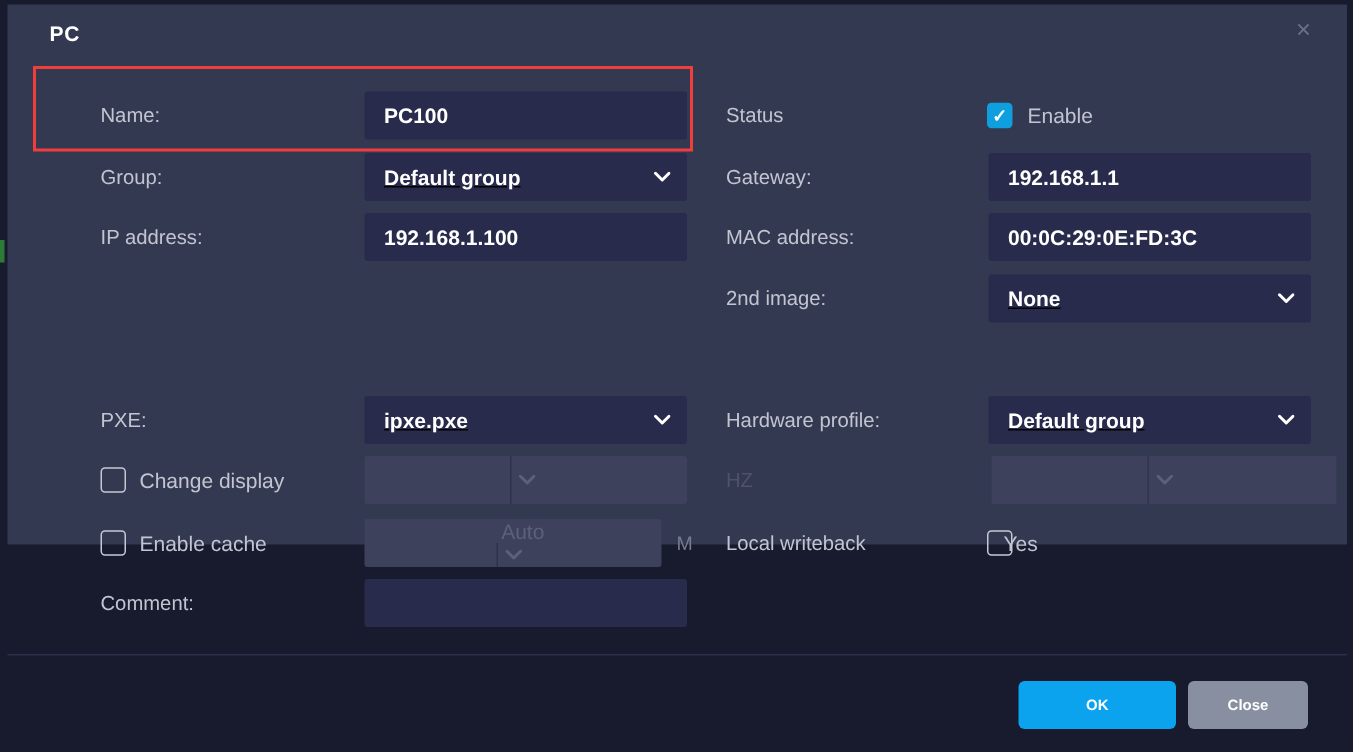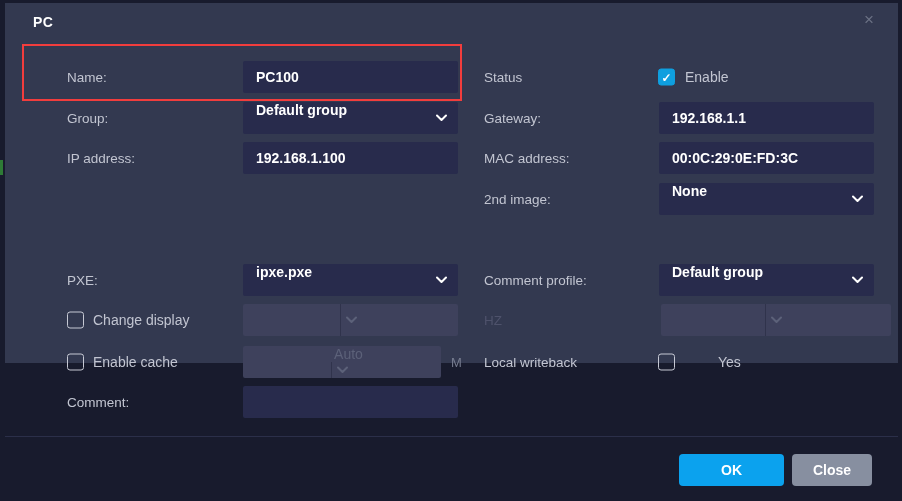--- a/index.html
+++ b/index.html
@@ -28,32 +28,32 @@
   .title{position:absolute;left:28px;top:11px;font-size:14px;font-weight:700;color:#fff;letter-spacing:.5px;}
   .close-x{position:absolute;left:852px;top:5px;width:24px;height:24px;color:var(--x-gray);font-size:17px;line-height:24px;text-align:center;cursor:pointer;}
   .red-box{position:absolute;left:17px;top:41px;width:440px;height:57px;border:2px solid var(--red);}
   .row{position:absolute;left:0;width:100%;height:32px;margin-left:21px;}
   .lbl{position:absolute;left:41px;top:50%;transform:translateY(-50%);font-size:13.5px;color:var(--label);}
   .lbl.r{left:458px;}
   .lbl.disabled{color:var(--label-disabled);}
   .field{position:absolute;left:217px;top:0;width:215px;height:32px;border-radius:2px;}
   .field.r{left:633px;}
   input.field{background:var(--input-bg);border:none;outline:none;color:var(--value);font-size:14px;font-weight:700;padding:0 13px;}
-  .select{background:var(--input-bg);display:flex;align-items:flex-start;cursor:pointer;}
+  .select{background:var(--input-bg);display:flex;align-items:center;cursor:pointer;text-decoration:underline;}
   .select .sel-val{margin-left:13px;color:var(--value);font-size:14px;font-weight:700;}
   .select .chev{position:absolute;right:11px;top:12px;}
   .combo-disabled{position:absolute;top:0;height:32px;background:var(--disabled-bg);display:flex;align-items:center;border-radius:2px;flex-direction:column;}
   .combo-disabled .sel-val{margin-left:13px;color:var(--disabled-text);font-size:14px;flex:1;}
   .combo-disabled .chev-cell{width:22px;height:32px;border-left:1px solid var(--disabled-divider);display:flex;align-items:center;justify-content:center;}
   .cb{position:absolute;top:50%;transform:translateY(-50%);width:17px;height:17px;border:1px solid var(--cb-border);border-radius:3px;background:transparent;cursor:pointer;}
   .cb.checked{background:var(--cb-blue);border-color:var(--cb-blue);color:#fff;font-size:12px;font-weight:700;text-align:center;line-height:16px;}
   .cb-lbl{position:absolute;top:50%;transform:translateY(-50%);font-size:14px;color:var(--label);}
   .suffix{position:absolute;left:425px;top:50%;transform:translateY(-50%);font-size:13px;color:#767c8f;}
   .footer-divider{position:absolute;left:0;top:433px;width:100%;height:1px;background:var(--footer-divider);}
-  .btn{position:absolute;top:451px;height:32px;border:none;border-radius:4px;color:#fff;font-size:14px;font-weight:700;cursor:pointer;}
+  .btn{position:absolute;top:451px;height:32px;border:none;border-radius:4px;color:#fff;font-size:10px;font-weight:700;cursor:pointer;}
   .btn.ok{left:674px;width:105px;background:var(--ok-blue);}
   .btn.close{left:787px;width:80px;background:var(--close-gray);}
 </style>
 </head>
 <body>
 
 <div class="stage">
   <div class="artifact"></div>
 
   <div class="dialog">
@@ -147,21 +147,21 @@
       <div class="field select r">
         <span class="sel-val">None</span>
         <svg class="chev" width="11" height="8" viewBox="0 0 11 8">
             <polyline points="1,1.5 5.5,6 10,1.5" fill="none" stroke="#ffffff" stroke-width="2" stroke-linecap="round" stroke-linejoin="round"></polyline>
           </svg>
       </div>
     </div>
 
 
     <div class="row" style="top:261px">
-      <span class="lbl r">Comment profile:</span>
+      <span class="lbl r">Hardware profile:</span>
       <div class="field select r">
         <span class="sel-val">Default group</span>
         <svg class="chev" width="11" height="8" viewBox="0 0 11 8">
             <polyline points="1,1.5 5.5,6 10,1.5" fill="none" stroke="#ffffff" stroke-width="2" stroke-linecap="round" stroke-linejoin="round"></polyline>
           </svg>
       </div>
     </div>
 
     <div class="row" style="top:301px">
       <span class="lbl r disabled">HZ</span>
@@ -171,20 +171,20 @@
             <svg width="11" height="8" viewBox="0 0 11 8">
               <polyline points="1,1.5 5.5,6 10,1.5" fill="none" stroke="#5c6179" stroke-width="2" stroke-linecap="round" stroke-linejoin="round"></polyline>
             </svg>
           </span>
       </div>
     </div>
 
     <div class="row" style="top:343px">
       <span class="lbl r">Local writeback</span>
       <span class="cb" style="left:632px"></span>
-      <span class="cb-lbl" style="left:692px">Yes</span>
+      <span class="cb-lbl" style="left:643px">Yes</span>
     </div>
 
     <div class="footer-divider"></div>
     <button class="btn ok">OK</button>
     <button class="btn close">Close</button>
   </div>
 </div>
 
 </body></html>

